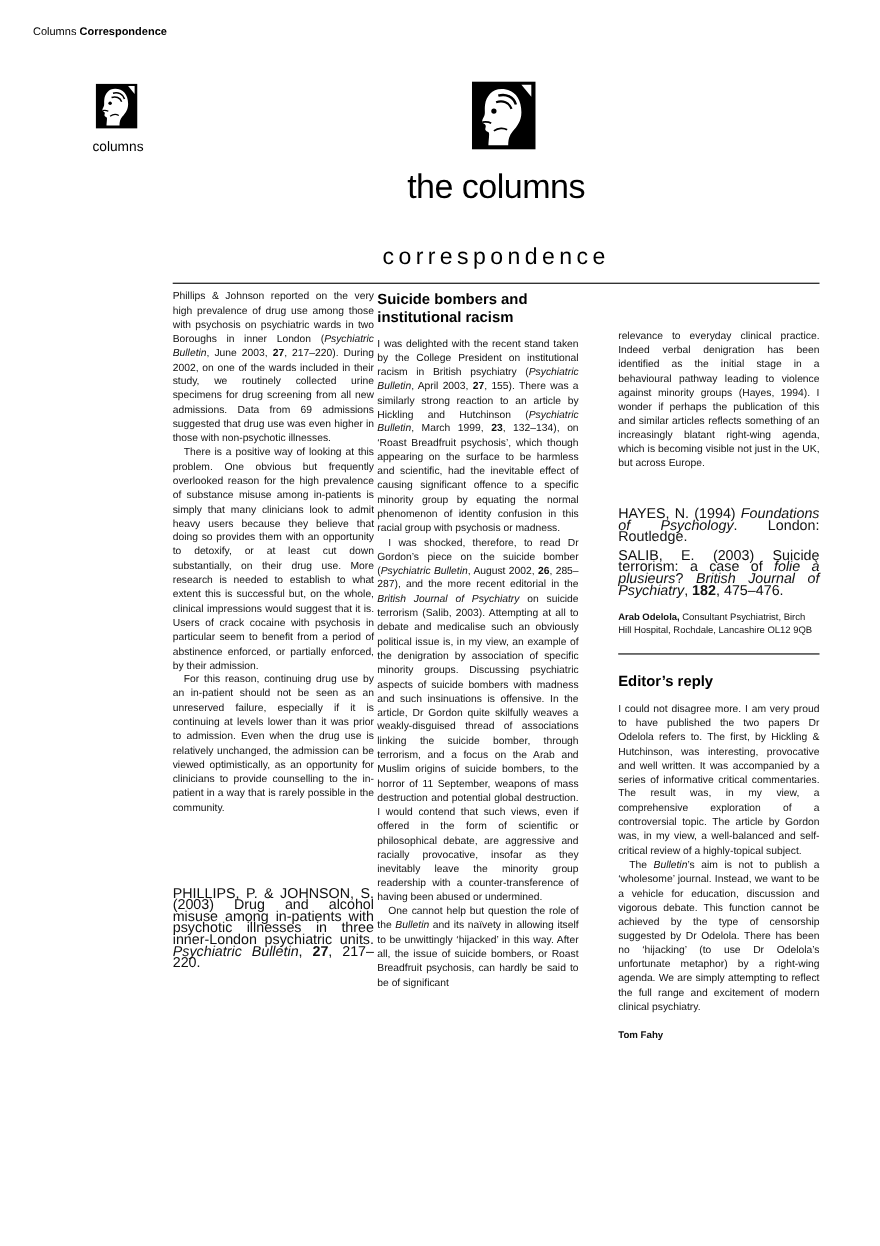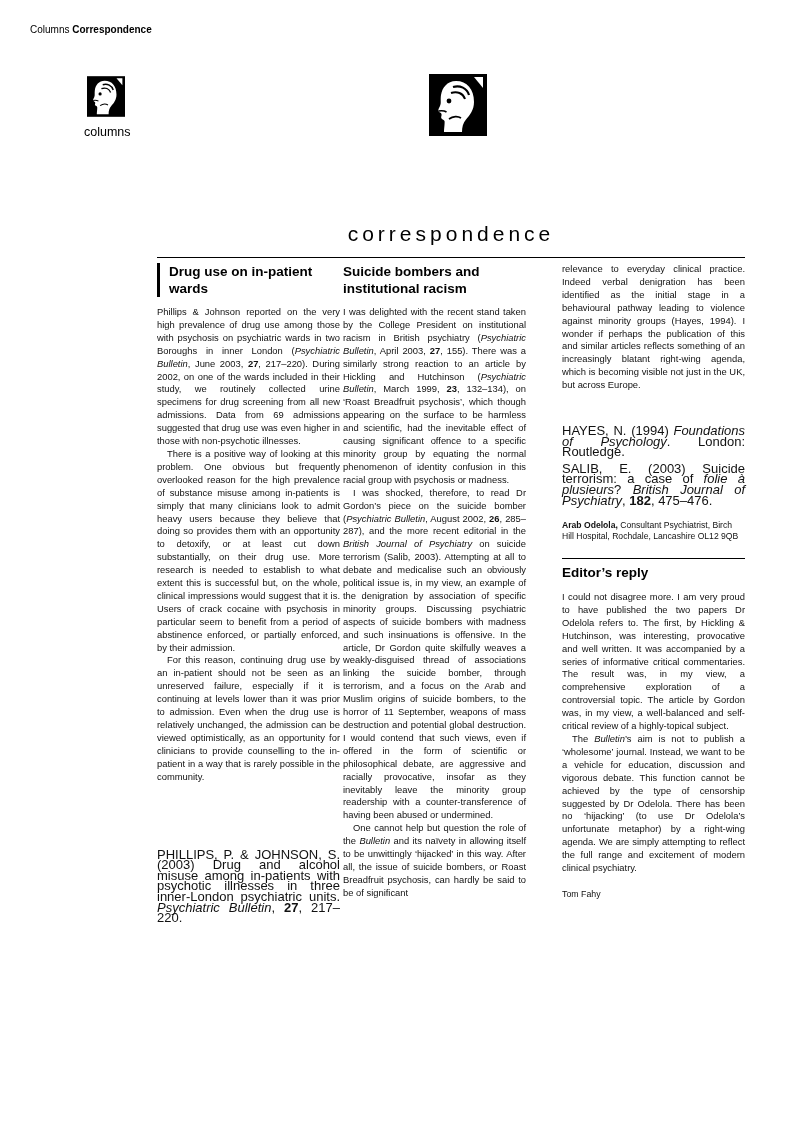--- a/index.html
+++ b/index.html
@@ -26,42 +26,42 @@
   }
   .section-title {
     position:absolute; left:157px; top:222px; width:588px;
     text-align:center; font-size:21px; letter-spacing:4px; color:#000;
   }
   .divider { position:absolute; left:157px; top:257px; width:588px; border-top:1px solid #000; }
 
   .col { position:absolute; top:263px; width:183px; }
   .col1 { left:157px; }
   .col2 { left:343px; }
-  .col3 { left:562px; }
+  .col3 { left:562px;margin-top:36px; }
 
   .letter-title { font-size:13.5px; line-height:17px; font-weight:bold; margin-bottom:9px; color:#000; }
   .letter-title.barred { border-left:3px solid #000; padding-left:9px; }
 
   .body { font-size:9.4px; line-height:12.9px; text-align:justify; }
   .body.indent { text-indent:10px; }
   .body i { font-style:italic; }
   .body b { font-weight:bold; }
 
   .ref { font-size:13px; line-height:10.6px; text-align:justify; }
   .ref + .ref { margin-top:6px; }
   .col1 .ref-block { margin-top:66px; }
   .col3 .ref-block { margin-top:34px; }
 
   .author { font-size:8.6px; line-height:10.9px; }
   .col1 .author { margin-top:24px; }
   .col3 .author { margin-top:14px; }
 
-  .editors-reply { margin-top:16px; border-top:1px solid #000; padding-top:5px; }
+  .editors-reply { margin-top:16px; border-top:1px solid #000; padding-top:16px; }
   .editors-reply .letter-title { margin-bottom:10px; }
-  .signature { font-size:8.8px; font-weight:normal; margin-top:14px; }
+  .signature { font-size:8.8px; font-weight:bold; margin-top:14px; }
 
   .page-number { position:absolute; left:157px; top:1090px; width:588px; text-align:center; font-size:19px; color:#000; }
 </style>
 </head>
 <body>
 
 <div class="page">
 
   <div class="running-header">Columns <b>Correspondence</b></div>
 
@@ -83,25 +83,25 @@
     <rect width="58" height="62" fill="#000"></rect>
     <path d="M45 3 L54 3 L54 14 Z" fill="#fff"></path>
     <path d="M27 7 C18 7 13 14 12 21 C11.2 26 12.5 29 11 32 C10 34 9 35.5 9.5 37 C10 38.5 12 38.5 12.5 40 C13 41.5 11.5 43 12.5 44.5 C13.5 46 15 45.5 15.5 47 C16 48.5 15 55 15 58 L33 58 C33 53 34 49 37 45.5 C41 41 45 36 45 28 C45 15 38 7 27 7 Z" fill="#fff"></path>
     <path d="M24 13 C31 11 38 14 40 21" stroke="#000" stroke-width="2.2" fill="none"></path>
     <path d="M22 19 C28 17 34 19 36 25" stroke="#000" stroke-width="2" fill="none"></path>
     <circle cx="20" cy="27" r="2.4" fill="#000"></circle>
     <path d="M9.5 37 C13 36.5 15 36.5 17.5 38" stroke="#000" stroke-width="1.6" fill="none"></path>
     <path d="M20 45 C24 42 29 42 32 44" stroke="#000" stroke-width="1.6" fill="none"></path>
   </svg>
 
+  <div class="masthead-title">the columns</div>
   <div class="section-title">correspondence</div>
   <div class="divider"></div>
 
   <div class="col col1">
-    <h2 class="letter-title barred">Drug use on in-patient wards</h2>
     <p class="body">Phillips &amp; Johnson reported on the very high prevalence of drug use among those with psychosis on psychiatric wards in two Boroughs in inner London (<i>Psychiatric Bulletin</i>, June 2003, <b>27</b>, 217–220). During 2002, on one of the wards included in their study, we routinely collected urine specimens for drug screening from all new admissions. Data from 69 admissions suggested that drug use was even higher in those with non-psychotic illnesses.</p>
     <p class="body indent">There is a positive way of looking at this problem. One obvious but frequently overlooked reason for the high prevalence of substance misuse among in-patients is simply that many clinicians look to admit heavy users because they believe that doing so provides them with an opportunity to detoxify, or at least cut down substantially, on their drug use. More research is needed to establish to what extent this is successful but, on the whole, clinical impressions would suggest that it is. Users of crack cocaine with psychosis in particular seem to benefit from a period of abstinence enforced, or partially enforced, by their admission.</p>
     <p class="body indent">For this reason, continuing drug use by an in-patient should not be seen as an unreserved failure, especially if it is continuing at levels lower than it was prior to admission. Even when the drug use is relatively unchanged, the admission can be viewed optimistically, as an opportunity for clinicians to provide counselling to the in-patient in a way that is rarely possible in the community.</p>
     <div class="ref-block">
       <p class="ref">PHILLIPS, P. &amp; JOHNSON, S. (2003) Drug and alcohol misuse among in-patients with psychotic illnesses in three inner-London psychiatric units. <i>Psychiatric Bulletin</i>, <b>27</b>, 217–220.</p>
     </div>
   </div>
 
   <div class="col col2">
     <h2 class="letter-title">Suicide bombers and institutional racism</h2>

